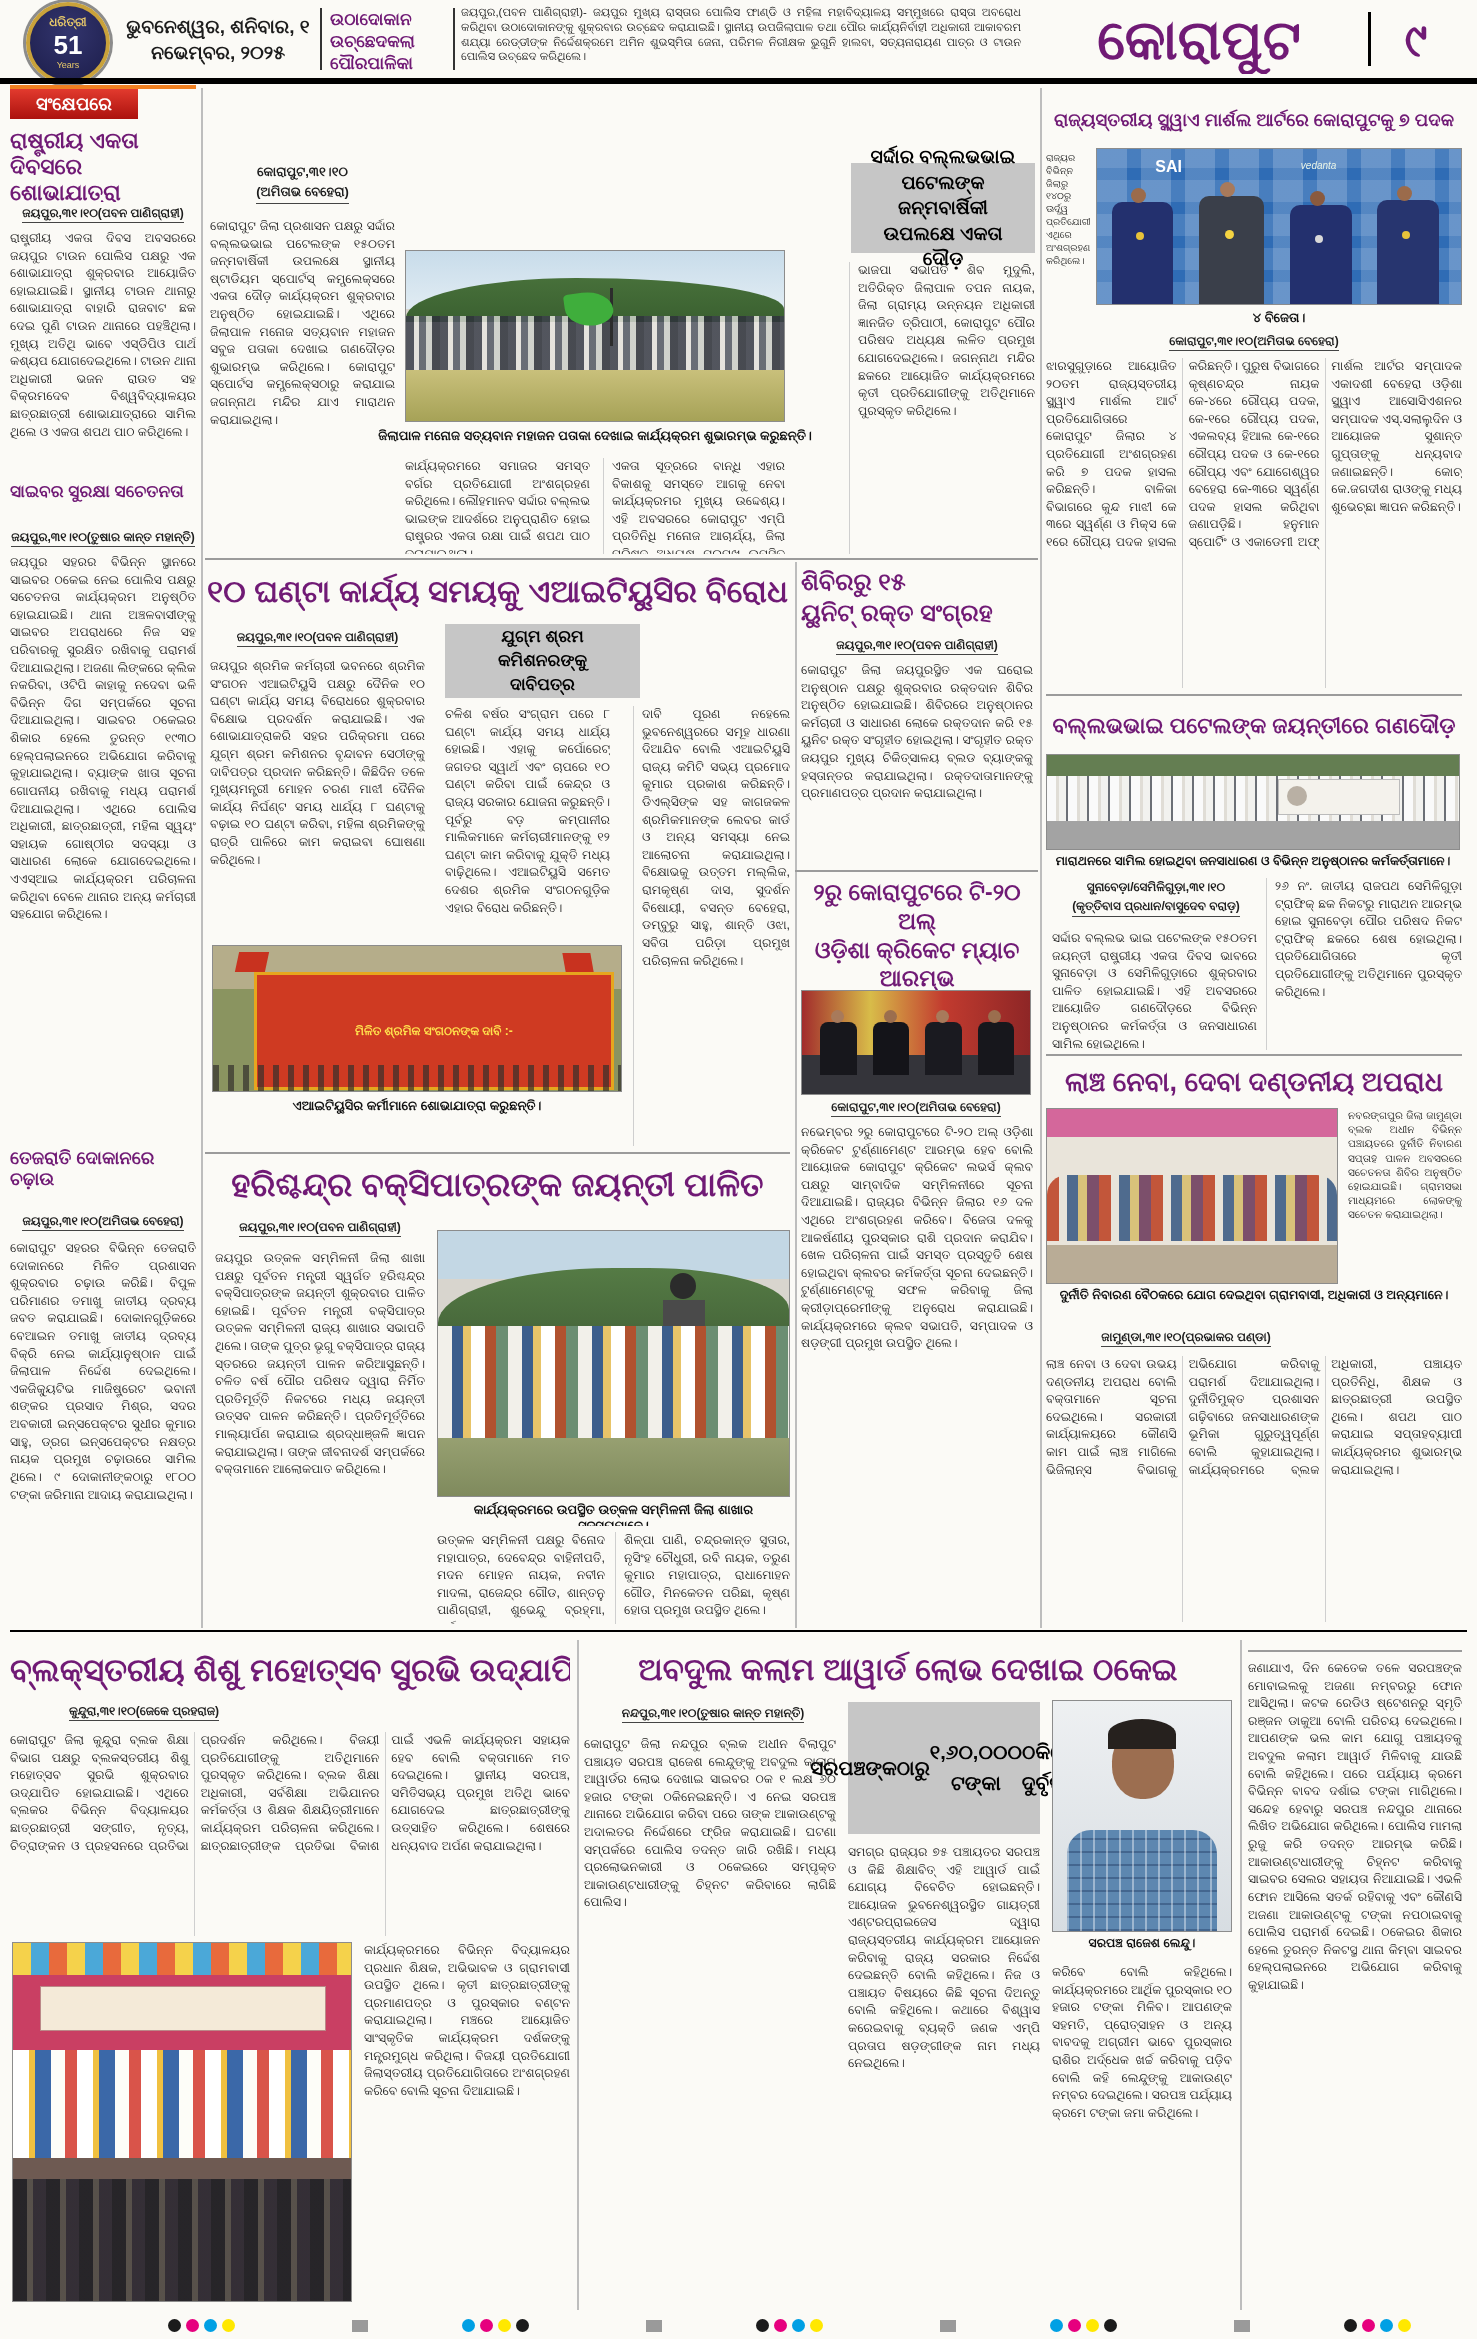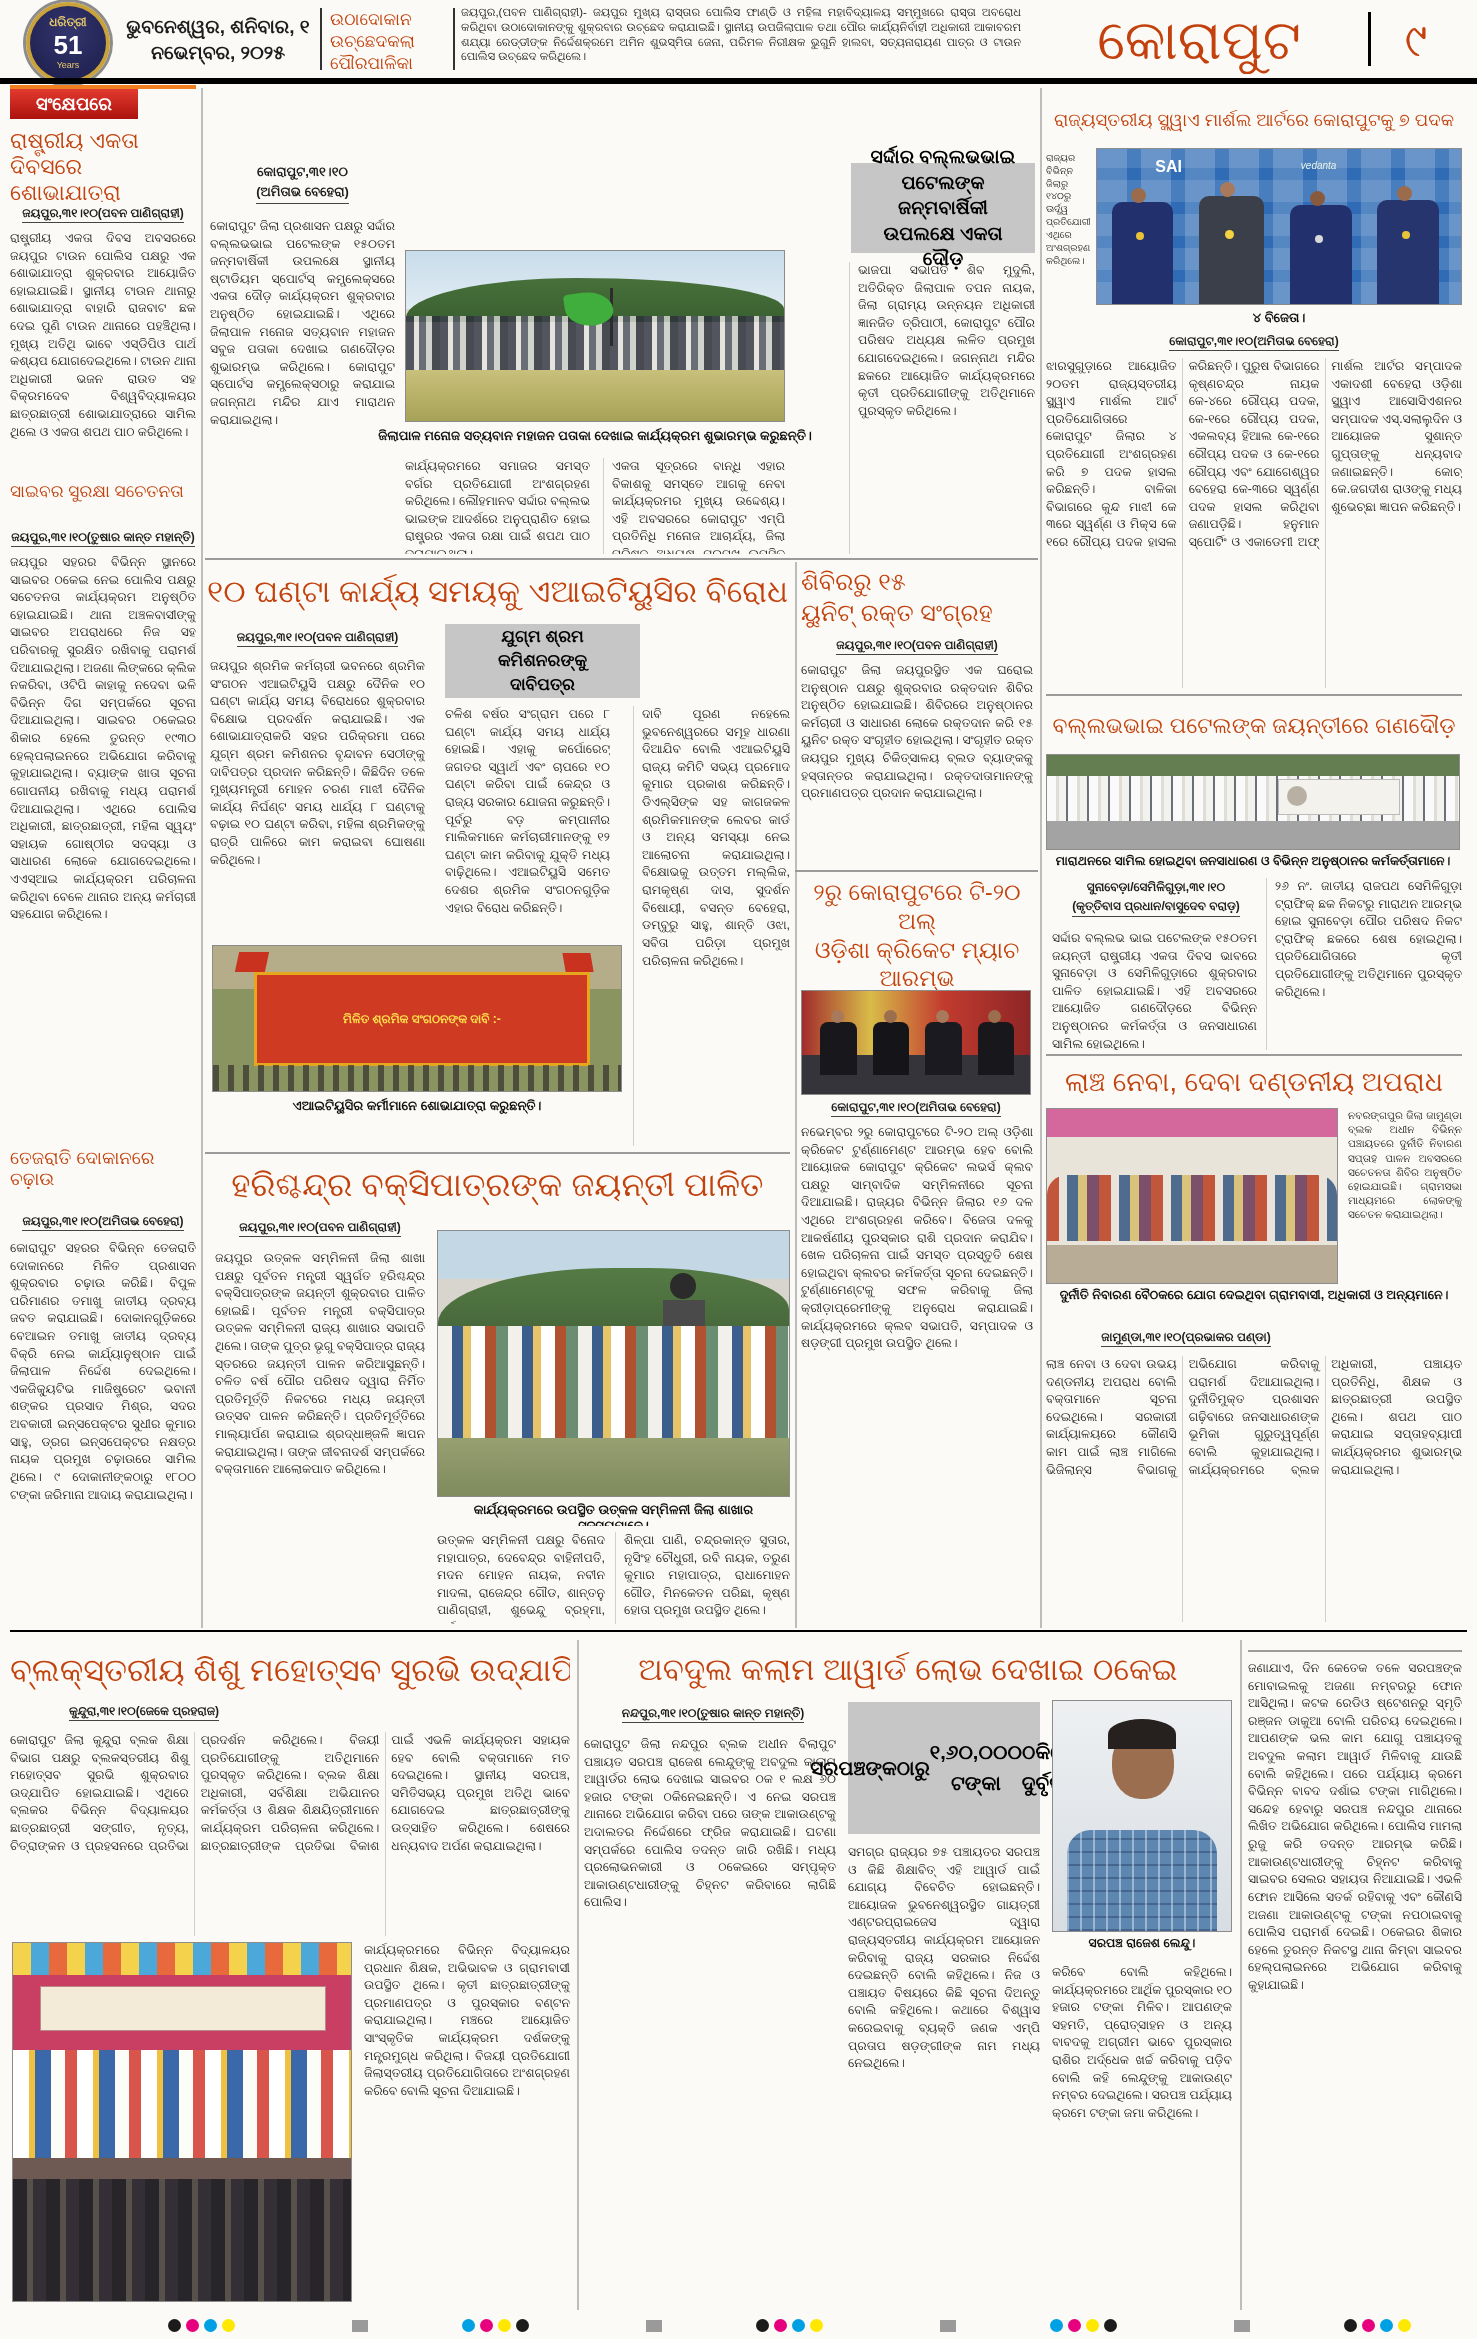--- a/index.html
+++ b/index.html
@@ -1,19 +1,19 @@
 <!DOCTYPE html>
 <html><head>
 <meta charset="utf-8">
 <style>
   html,body{margin:0;padding:0;background:#e8e8e8;}
   .page{position:relative;width:1477px;height:2339px;background:#fbfaf6;margin:0 auto;
         font-family:"Liberation Sans",sans-serif;color:#1c1c1c;overflow:hidden;}
   .abs{position:absolute;}
-  .hl{font-weight:normal;color:#c2410c;line-height:1.18;}
+  .hl{font-weight:bold;color:#701a75;line-height:1.18;}
   .fit{white-space:nowrap;overflow:hidden;text-align:center;}
   .body-txt{font-size:12.4px;line-height:1.42;text-align:justify;overflow:hidden;color:#1d1d1d;}
   .byline{font-size:12px;font-weight:bold;text-align:center;overflow:hidden;}
   .byline span{display:inline-block;border-bottom:1.5px solid #444;padding-bottom:2px;}
   .caption{font-size:13px;font-weight:bold;text-align:center;overflow:hidden;color:#0e0e0e;}
   .graybox{background:#c6c6c6;display:flex;align-items:center;justify-content:center;
            text-align:center;font-weight:bold;color:#000;padding:4px 10px;box-sizing:border-box;}
   .photo{border:1px solid #8c8c8c;overflow:hidden;background:#d8d5ce;box-sizing:border-box;}
   .vr{background:#bdbdbd;width:1.5px;}
   .hr{background:#9b9b9b;height:1.5px;}
@@ -91,21 +91,21 @@
     <div>ଦାବିପତ୍ର</div>
   </div>
   <div class="abs body-txt" style="left:210px;top:658px;width:215px;height:282px;">ଜୟପୁର ଶ୍ରମିକ କର୍ମଚାରୀ ଭବନରେ ଶ୍ରମିକ ସଂଗଠନ ଏଆଇଟିୟୁସି ପକ୍ଷରୁ ଦୈନିକ ୧୦ ଘଣ୍ଟା କାର୍ଯ୍ୟ ସମୟ ବିରୋଧରେ ଶୁକ୍ରବାର ବିକ୍ଷୋଭ ପ୍ରଦର୍ଶନ କରାଯାଇଛି। ଏକ ଶୋଭାଯାତ୍ରାକରି ସହର ପରିକ୍ରମା ପରେ ଯୁଗ୍ମ ଶ୍ରମ କମିଶନର ବୃନ୍ଦାବନ ସେଠୀଙ୍କୁ ଦାବିପତ୍ର ପ୍ରଦାନ କରିଛନ୍ତି। କିଛିଦିନ ତଳେ ମୁଖ୍ୟମନ୍ତ୍ରୀ ମୋହନ ଚରଣ ମାଝୀ ଦୈନିକ କାର୍ଯ୍ୟ ନିର୍ଘଣ୍ଟ ସମୟ ଧାର୍ଯ୍ୟ ୮ ଘଣ୍ଟାକୁ ବଢ଼ାଇ ୧୦ ଘଣ୍ଟା କରିବା, ମହିଳା ଶ୍ରମିକଙ୍କୁ ରାତ୍ରି ପାଳିରେ କାମ କରାଇବା ଘୋଷଣା କରିଥିଲେ।</div>
   <div class="abs body-txt" style="left:445px;top:706px;width:165px;height:234px;">ଚଳିଶ ବର୍ଷର ସଂଗ୍ରାମ ପରେ ୮ ଘଣ୍ଟା କାର୍ଯ୍ୟ ସମୟ ଧାର୍ଯ୍ୟ ହୋଇଛି। ଏହାକୁ କର୍ପୋରେଟ୍ ଜଗତର ସ୍ୱାର୍ଥ ଏବଂ ଚାପରେ ୧୦ ଘଣ୍ଟା କରିବା ପାଇଁ କେନ୍ଦ୍ର ଓ ରାଜ୍ୟ ସରକାର ଯୋଜନା କରୁଛନ୍ତି। ପୂର୍ବରୁ ବଡ଼ କମ୍ପାନୀର ମାଲିକମାନେ କର୍ମଚାରୀମାନଙ୍କୁ ୧୨ ଘଣ୍ଟା କାମ କରିବାକୁ ଯୁକ୍ତି ମଧ୍ୟ ବାଢ଼ିଥିଲେ। ଏଆଇଟିୟୁସି ସମେତ ଦେଶର ଶ୍ରମିକ ସଂଗଠନଗୁଡ଼ିକ ଏହାର ବିରୋଧ କରିଛନ୍ତି।</div>
   <div class="abs body-txt colrule" style="left:633px;top:706px;width:157px;height:440px;">ଦାବି ପୂରଣ ନହେଲେ ଭୁବନେଶ୍ୱରରେ ସମୂହ ଧାରଣା ଦିଆଯିବ ବୋଲି ଏଆଇଟିୟୁସି ରାଜ୍ୟ କମିଟି ସଭ୍ୟ ପ୍ରମୋଦ କୁମାର ପ୍ରକାଶ କରିଛନ୍ତି। ଡିଏଲ୍‌ସିଙ୍କ ସହ କାଗଜକଳ ଶ୍ରମିକମାନଙ୍କ ଲେବର କାର୍ଡ ଓ ଅନ୍ୟ ସମସ୍ୟା ନେଇ ଆଲୋଚନା କରାଯାଇଥିଲା। ବିକ୍ଷୋଭକୁ ଉତ୍ତମ ମଲ୍ଲିକ, ରାମକୃଷ୍ଣ ଦାସ, ସୁଦର୍ଶନ ବିଷୋୟୀ, ବସନ୍ତ ବେହେରା, ଡମ୍ବୁରୁ ସାହୁ, ଶାନ୍ତି ଓଝା, ସବିତା ପରିଡ଼ା ପ୍ରମୁଖ ପରିଚାଳନା କରିଥିଲେ।</div>
 
   <div class="abs photo" style="left:212px;top:945px;width:410px;height:147px;">
     <div class="abs" style="left:0;top:0;width:100%;height:100%;background:linear-gradient(180deg,#b5ad8a 0 30%,#8a9460 30% 100%);"></div>
     <div class="abs" style="left:6%;top:4%;width:30px;height:20px;background:#c8321f;transform:skewX(-12deg);"></div>
     <div class="abs" style="left:86%;top:5%;width:28px;height:19px;background:#c8321f;transform:skewX(10deg);"></div>
-    <div class="abs" style="left:10%;top:18%;width:80%;height:58%;background:#cf3a22;border:3px solid #e6a61e;color:#ffe14d;font-weight:bold;font-size:12px;display:flex;align-items:center;justify-content:center;text-align:center;padding:2px;">
+    <div class="abs" style="left:10%;top:18%;width:80%;height:58%;background:#cf3a22;border:3px solid #e6a61e;color:#ffe14d;font-weight:bold;font-size:12px;display:flex;align-items:center;justify-content:center;text-align:center;padding:14px;">
         <span>ମିଳିତ ଶ୍ରମିକ ସଂଗଠନଙ୍କ ଦାବି :-</span>
       </div>
     <div class="abs" style="left:0;bottom:0;width:100%;height:18%;background:repeating-linear-gradient(90deg,#33302c 0 6px,transparent 6px 15px);opacity:.7;"></div>
   </div>
   <div class="abs caption" style="left:205px;top:1098px;width:424px;height:20px;">ଏଆଇଟିୟୁସିର କର୍ମୀମାନେ ଶୋଭାଯାତ୍ରା କରୁଛନ୍ତି।</div>
 
   <div class="abs vr" style="left:795px;top:562px;height:1066px;"></div>
   <div class="abs hl" style="left:801px;top:566px;width:232px;height:66px;font-size:24px;text-align:left;line-height:1.3;">
     <div>ଶିବିରରୁ ୧୫</div>
     <div>ୟୁନିଟ୍ ରକ୍ତ ସଂଗ୍ରହ</div>

